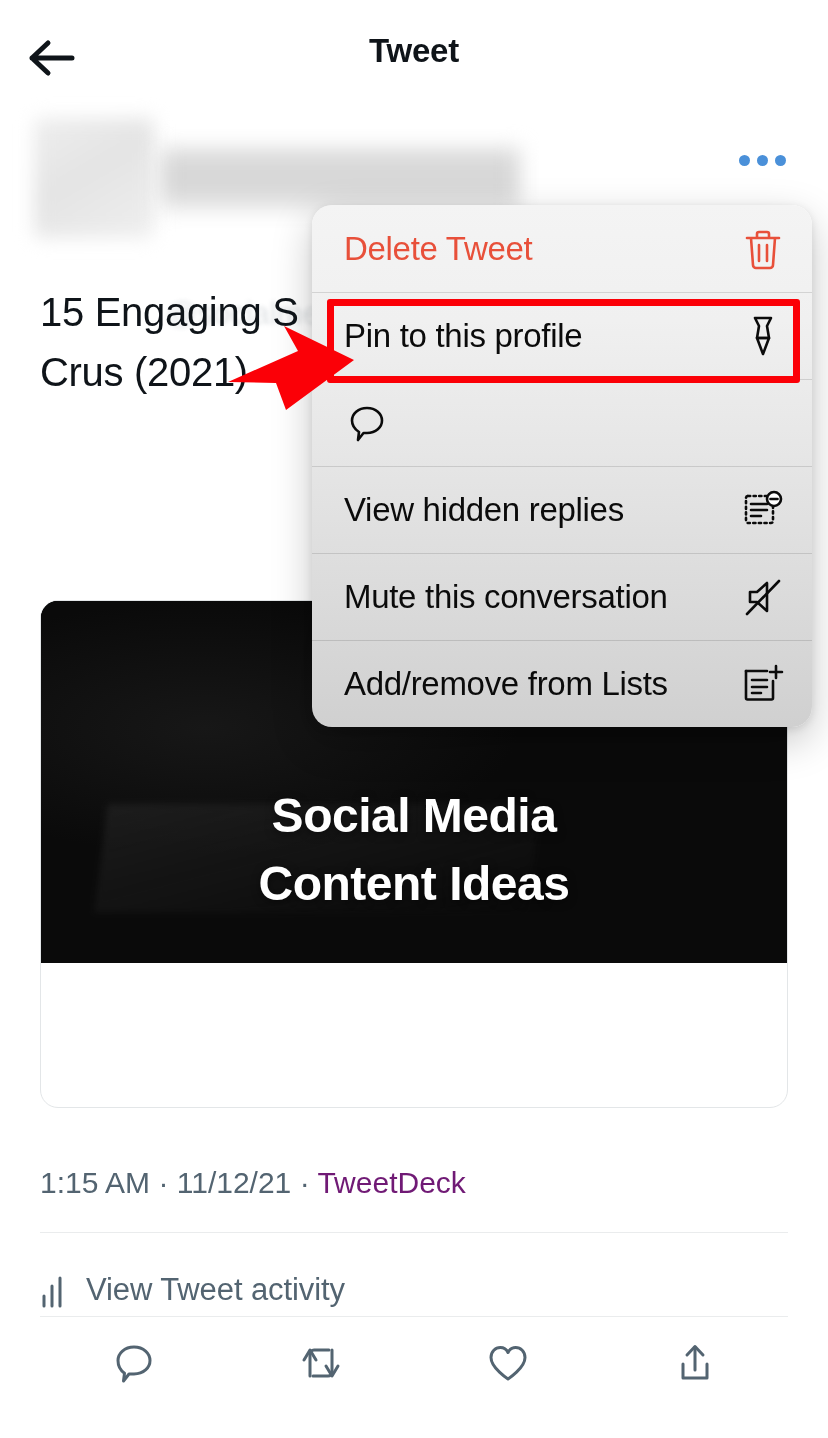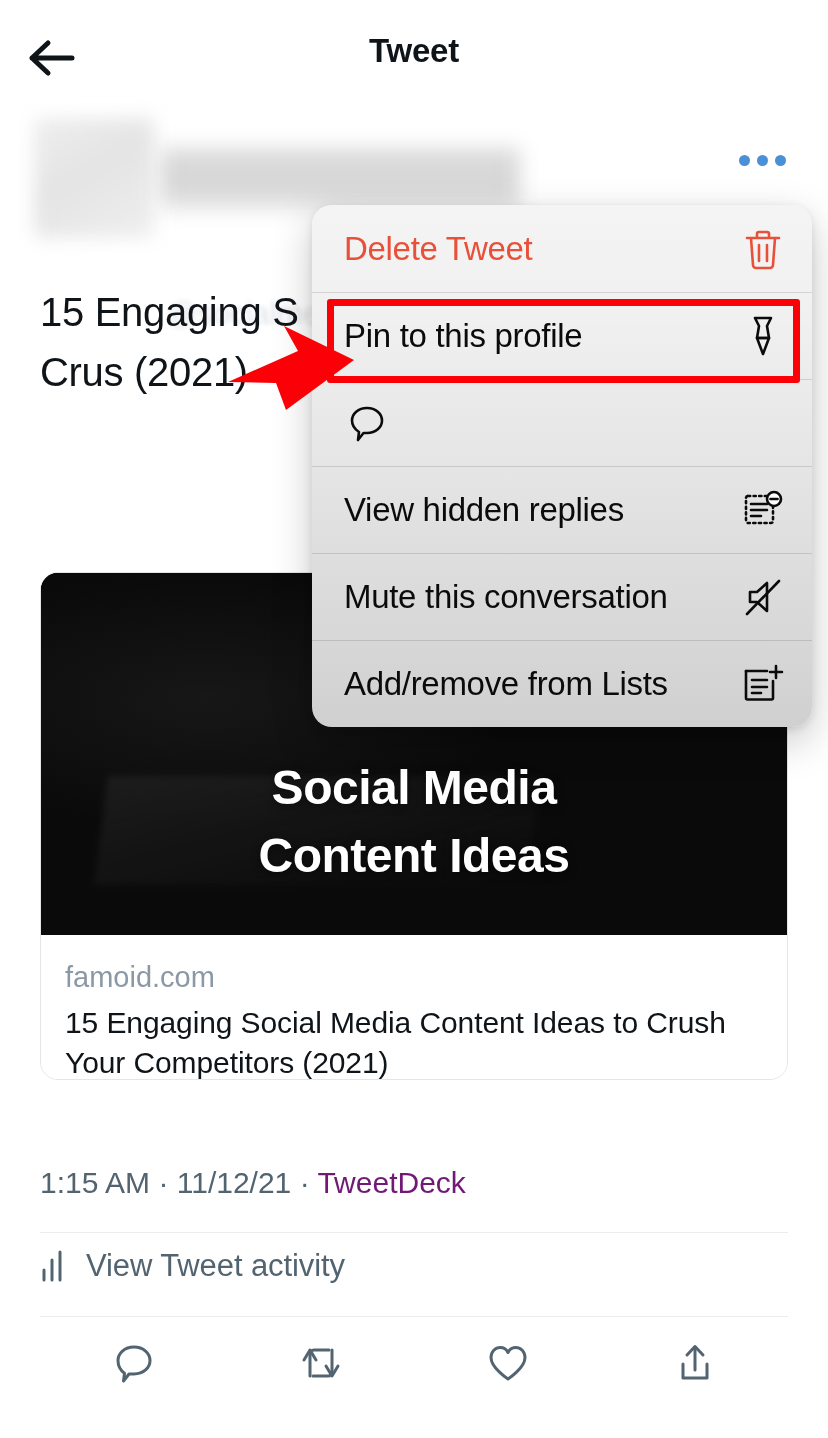--- a/index.html
+++ b/index.html
@@ -106,21 +106,21 @@
     font-size: 40px;
     line-height: 58px;
     color: #5b9bd5;
     letter-spacing: -0.3px;
     cursor: pointer;
   }
 
   
   .card {
     position: absolute;
-    left: 40px; top: 572px;
+    left: 40px; top: 600px;
     width: 748px; height: 508px;
     border: 1px solid #e3e6e8;
     border-radius: 18px;
     overflow: hidden;
     background: #ffffff;
     cursor: pointer;
   }
   .card-img {
     position: relative;
     width: 100%; height: 362px;
@@ -202,21 +202,21 @@
     width: 748px; height: 1px;
     background: #eaeced;
   }
 
   
   .activity-row {
     position: absolute;
     left: 40px; top: 1248px;
     height: 60px;
     display: flex;
-    align-items: flex-start;
+    align-items: flex-end;
     gap: 18px;
     cursor: pointer;
   }
   .activity-label {
     font-size: 31px;
     color: #536471;
     letter-spacing: -0.1px;
   }
 
   
@@ -330,24 +330,20 @@
 
   <div class="card">
     <div class="card-img">
       <div class="kbd"></div>
       <div class="paper"></div>
       <div class="card-img-title">
         <div>Social Media</div>
         <div>Content Ideas</div>
       </div>
     </div>
-    <div class="card-body">
-      <div class="card-domain">famoid.com</div>
-      <div class="card-headline">15 Engaging Social Media Content Ideas to Crush Your Competitors (2021)</div>
-    </div>
   </div>
 
   <div class="meta-row">
     <span>1:15 AM</span><span> · </span><span>11/12/21</span><span> · </span><span class="src">TweetDeck</span>
   </div>
 
   <div class="divider-1"></div>
 
   <div class="activity-row">
     <svg width="28" height="34" viewBox="0 0 28 34">

